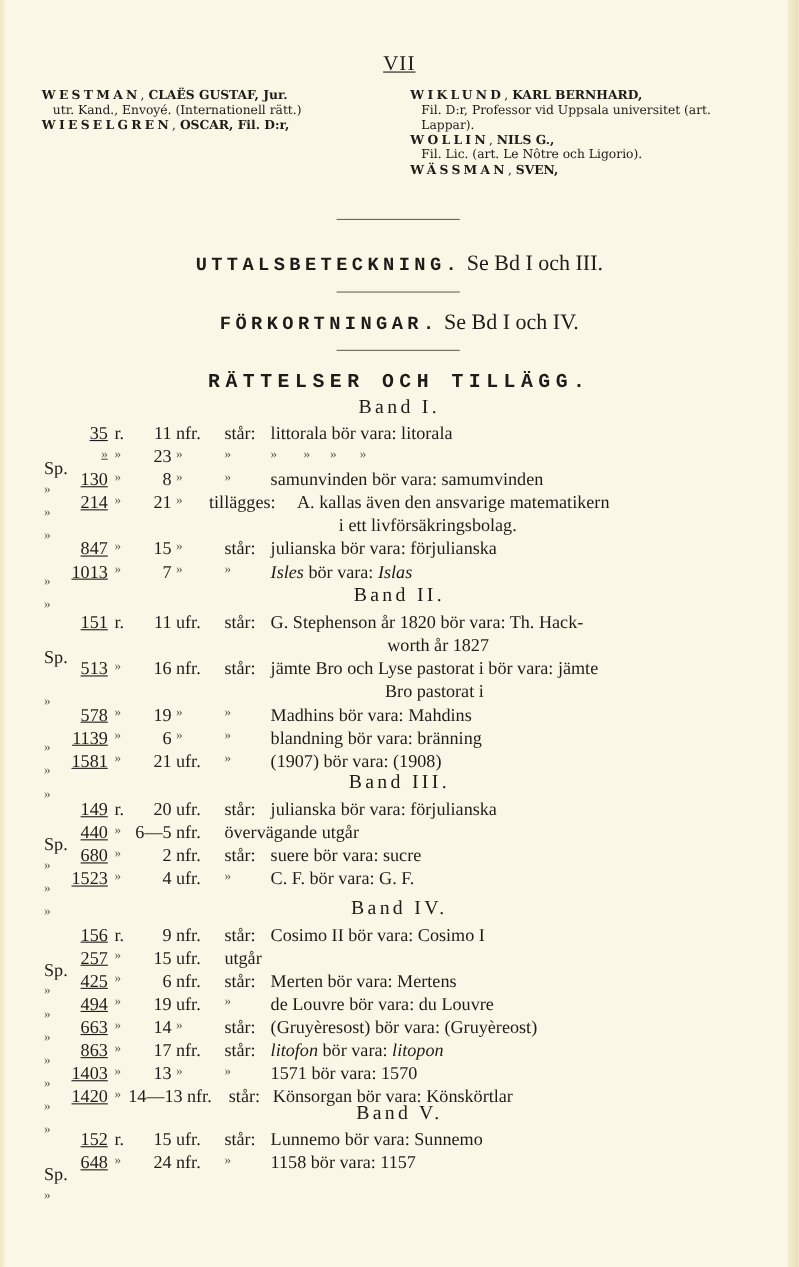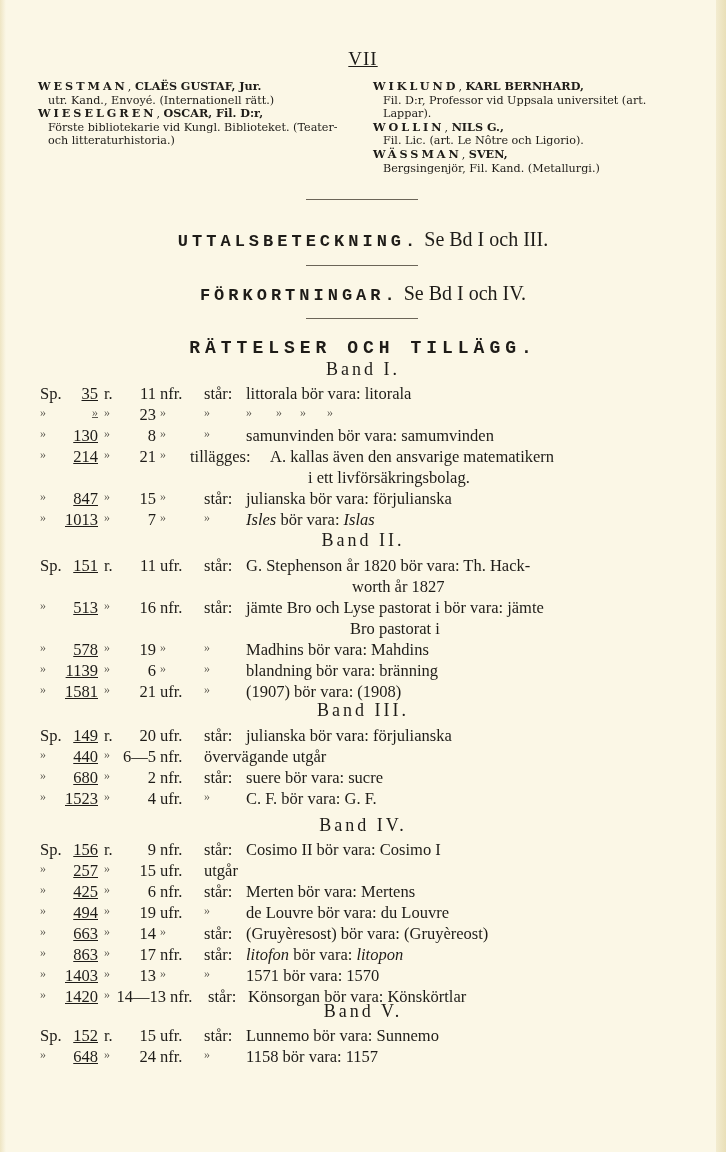--- a/index.html
+++ b/index.html
@@ -32,21 +32,21 @@
   .section-head { position: absolute; left: 0; width: 726px; text-align: center; font-size: 20px; }
   .section-head .caps { font-family: Liberation Mono, monospace; font-weight: bold; letter-spacing: 4px; font-size: 17px; }
   .section-head .rest { font-family: "Liberation Serif", serif; font-size: 20px; }
 
   .band { position: absolute; left: 0; width: 726px; text-align: center; font-size: 18px; letter-spacing: 3px; }
 
   .errata { position: absolute; left: 40px; width: 640px; font-size: 16.5px;
     font-family: "Liberation Serif", serif; }
   .row { position: relative; height: 21px; white-space: nowrap; }
   .row .c { position: absolute; top: 0; }
-  .row .sp-lbl { left: 0; }
+  .row .sp-lbl { left: 0; margin-top: 32px; }
   .row .page-col { left: 20px; width: 38px; text-align: right; text-decoration: underline; }
   .row .r-lbl { left: 64px; }
   .row .line-col { left: 74px; width: 42px; text-align: right; }
   .row .pos { left: 120px; }
   .row .verb { left: 164px; }
   .row .text { left: 206px; text-align: right; }
   .row .cont { left: 280px; }
   .dit { color: #5c5850; font-size: 12px; }
   em { font-style: italic; }
 </style>
@@ -60,35 +60,33 @@
   <div class="page-number">VII</div>
 
   <div class="authors">
     <div class="col">
       <p class="entry">
         <span class="name">WESTMAN</span><span>, </span><span class="given">CLAËS GUSTAF, Jur.</span>
         <span class="cont">utr. Kand., Envoyé. (Internationell rätt.)</span>
       </p>
       <p class="entry">
         <span class="name">WIESELGREN</span><span>, </span><span class="given">OSCAR, Fil. D:r,</span>
-        <span class="cont">Förste bibliotekarie vid Kungl. Biblioteket. (Teater- och litteraturhistoria.)</span>
       </p>
     </div>
     <div class="col">
       <p class="entry">
         <span class="name">WIKLUND</span><span>, </span><span class="given">KARL BERNHARD,</span>
         <span class="cont">Fil. D:r, Professor vid Uppsala universitet (art. Lappar).</span>
       </p>
       <p class="entry">
         <span class="name">WOLLIN</span><span>, </span><span class="given">NILS G.,</span>
         <span class="cont">Fil. Lic. (art. Le Nôtre och Ligorio).</span>
       </p>
       <p class="entry">
         <span class="name">WÄSSMAN</span><span>, </span><span class="given">SVEN,</span>
-        <span class="cont">Bergsingenjör, Fil. Kand. (Metallurgi.)</span>
       </p>
     </div>
   </div>
 
   <div class="rule" style="top:199px"></div>
 
   <div class="section-head" style="top:228px">
     <span class="caps">UTTALSBETECKNING.</span><span class="rest"> Se Bd I och III.</span>
   </div>
   <div class="rule" style="top:265px"></div>

